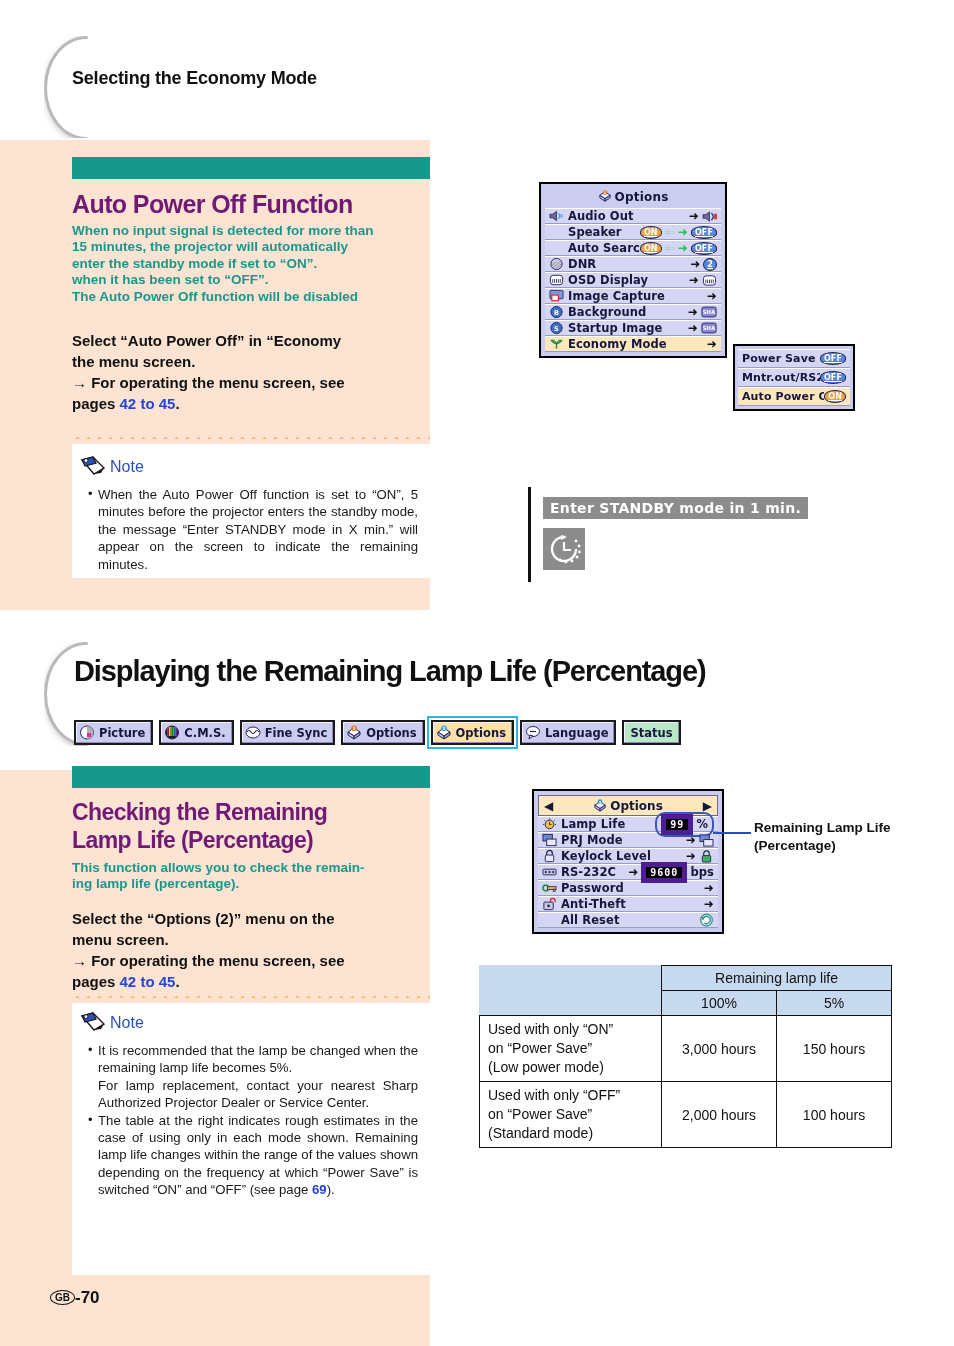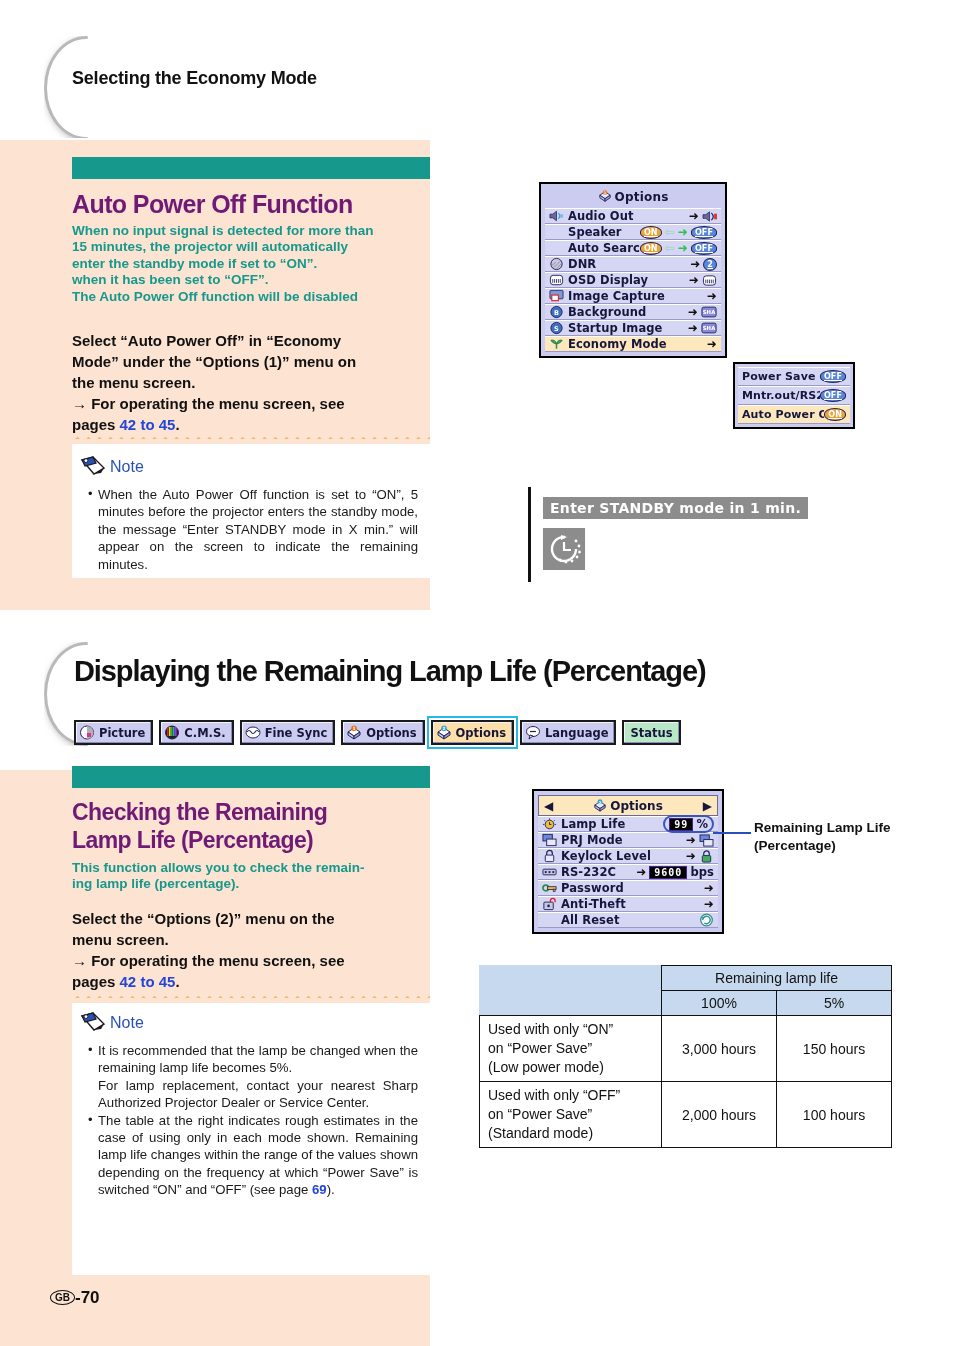--- a/index.html
+++ b/index.html
@@ -82,21 +82,21 @@
           min-width:17px; text-align:left;text-decoration:underline; }
   .pill.on  { background:#e8a33c; }
   .pill.off { background:#5a86d8; }
   .pill.num { background:#5a86d8; min-width:13px; border-radius:50%; }
 
   .arrow-r { color:#111; font-size:12px; line-height:1; }
   .arrow-g { color:#2fc24a; font-size:12px; line-height:1; }
   .arrow-gr{ color:#9fd6c7; font-size:12px; line-height:1; }
 
   .valbox { background:#000; color:#9fe8e0; font-family:"DejaVu Sans Mono", monospace;
-            font-size:10px; padding:0 4px; border:1px solid #4c1d95; letter-spacing:1px;}
+            font-size:10px; padding:0 4px; border:5px solid #4c1d95; letter-spacing:1px;}
 
   
   .osd-sub { position:absolute; background:#ccccf0; border:2px solid #000; padding:3px;
              font-family:"DejaVu Sans", sans-serif; }
   .osd-sub .osd-row { height:19px; font-size:11px; }
 
   
   .osd-hdr2 { display:flex; align-items:center; background:#fde7bd; border:1px solid #6a6a9a;
               height:21px; padding:0 5px; font-size:12px; font-weight:bold; color:#16163c;
               justify-content:space-between; }
@@ -153,21 +153,20 @@
 <div class="sec-sub" style="left:72px; top:223px; width:350px;">
   <div>When no input signal is detected for more than</div>
   <div>15 minutes, the projector will automatically</div>
   <div>enter the standby mode if set to “ON”.</div>
   <div>when it has been set to “OFF”.</div>
   <div>The Auto Power Off function will be disabled</div>
 </div>
 
 <div class="sec-body" style="left:72px; top:330px; width:350px;">
   <div>Select “Auto Power Off” in “Economy</div>
-  <div>Mode” under the “Options (1)” menu on</div>
   <div>the menu screen.</div>
   <div>→ For operating the menu screen, see</div>
   <div>
     <span>pages </span><span class="blue">42 to 45</span><span>.</span>
   </div>
 </div>
 
 <div class="dots" style="left:72px; top:434px; width:358px;"></div>
 
 <div class="note-panel" style="left:72px; top:444px; width:358px; height:134px;"></div>
@@ -306,21 +305,21 @@
       <path d="M8 7 q-5-1 -6-4 q5-1 6 4 Z" fill="#3fb05a" stroke="#1f6b36" stroke-width=".8"></path>
       <path d="M8 7 q5-1 6-4 q-5-1 -6 4 Z" fill="#3fb05a" stroke="#1f6b36" stroke-width=".8"></path>
     </svg>
     <span class="lbl">Economy Mode</span>
     <span class="ctl">
       <span class="arrow-r">➜</span>
     </span>
   </div>
 </div>
 
-<div class="osd-sub" style="left:733px; top:362px; width:122px;">
+<div class="osd-sub" style="left:733px; top:344px; width:122px;">
   <div class="osd-row">
     <span class="lbl">Power Save</span>
     <span class="pill off">OFF</span>
   </div>
   <div class="osd-row">
     <span class="lbl">Mntr.out/RS232</span>
     <span class="pill off">OFF</span>
   </div>
   <div class="osd-row sel">
     <span class="lbl">Auto Power Off</span>

